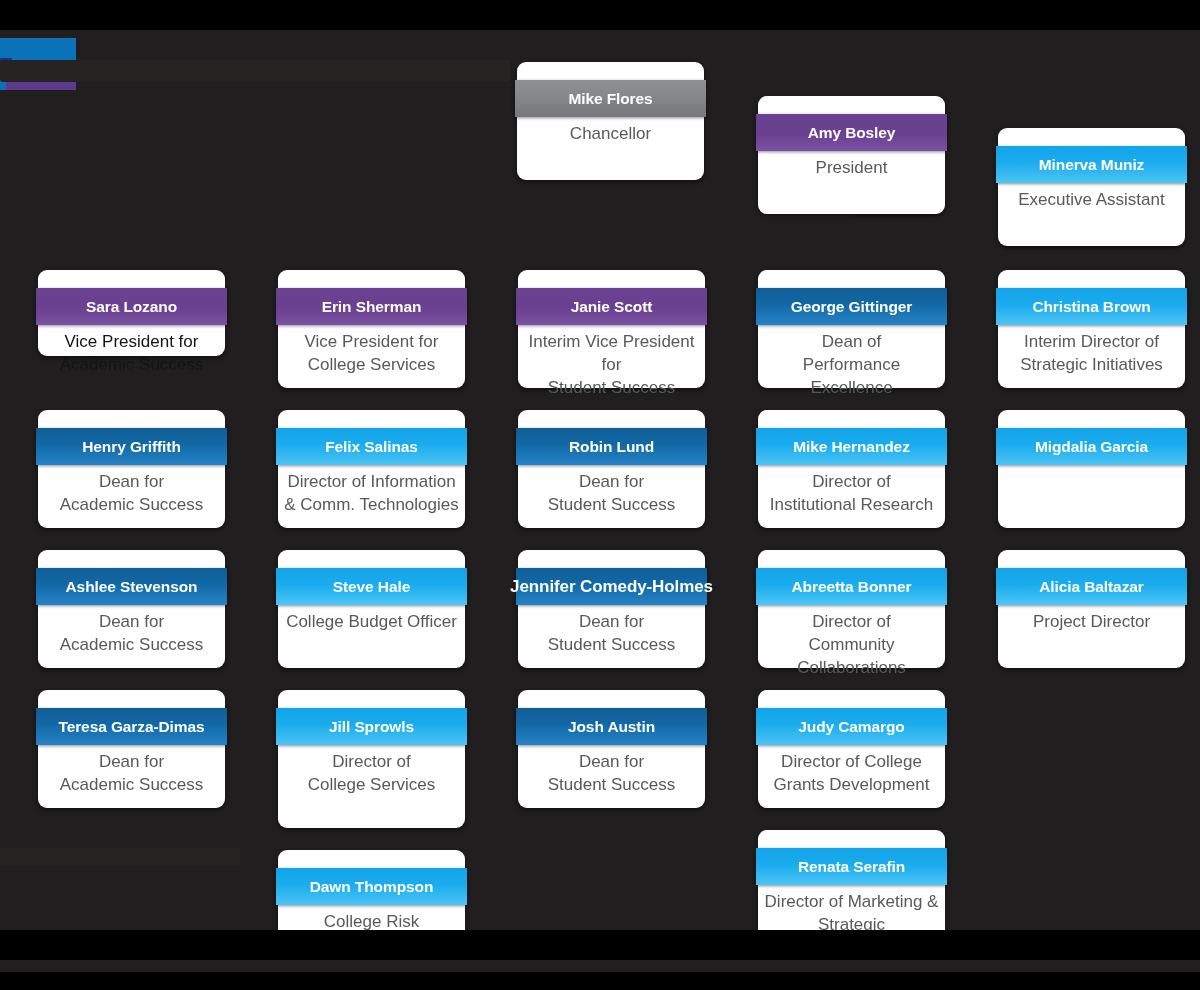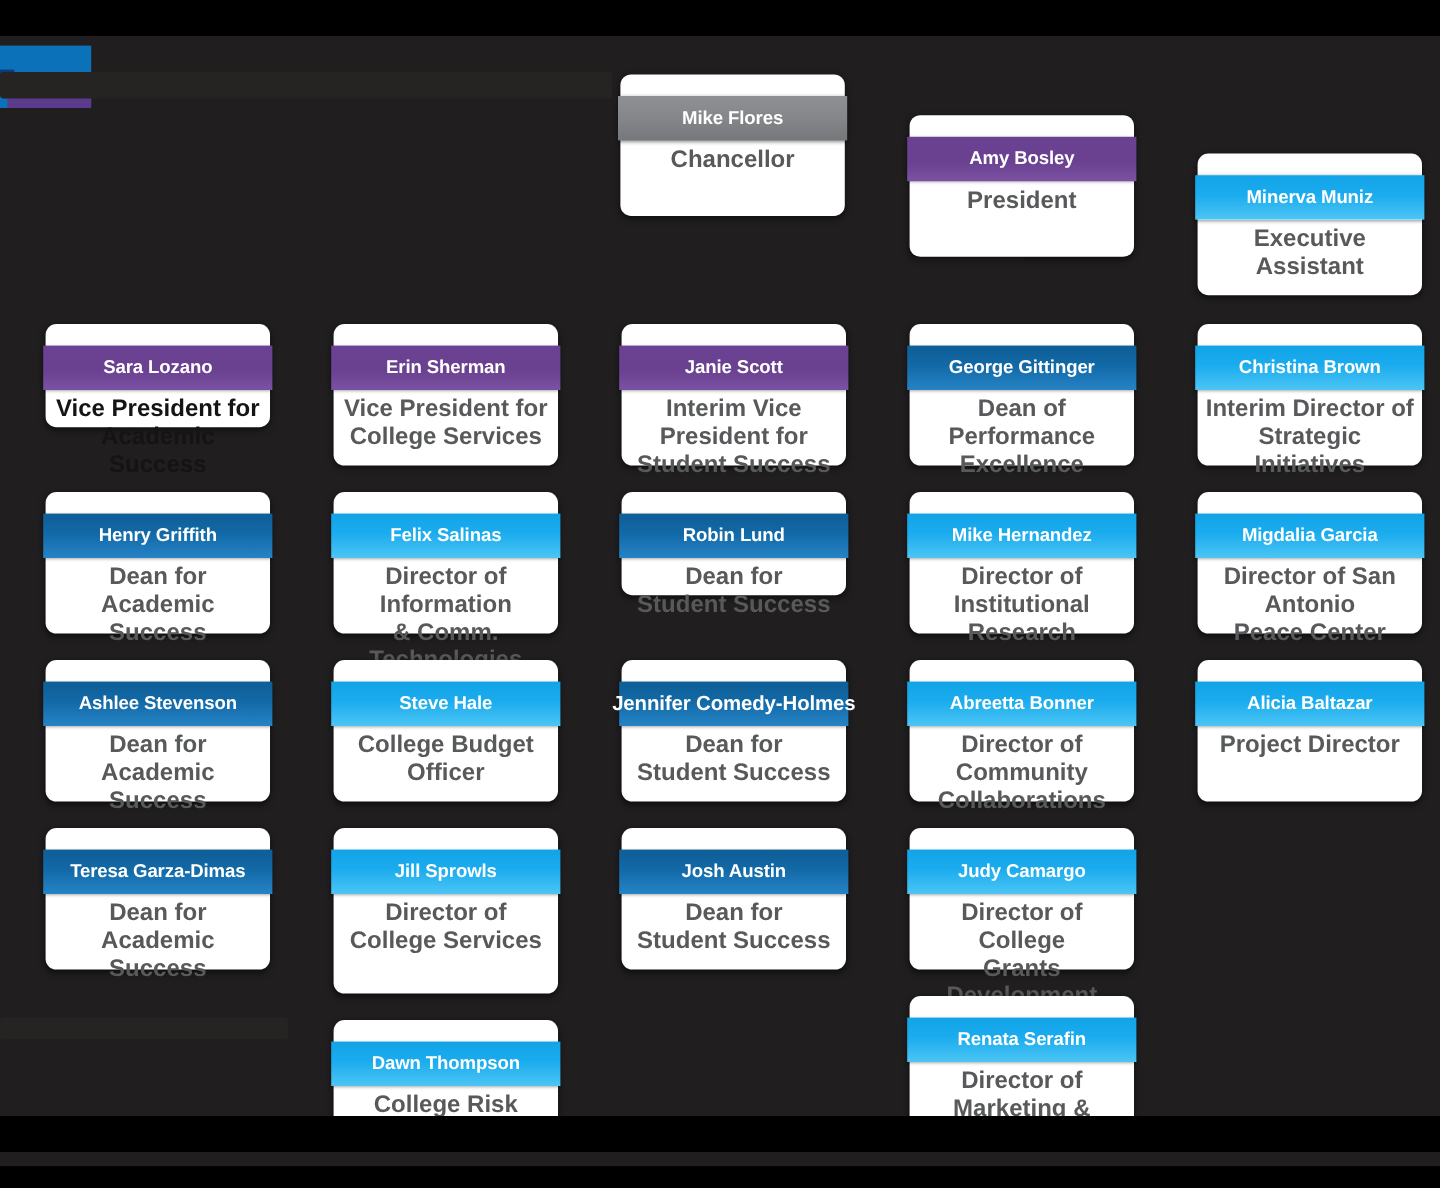--- a/index.html
+++ b/index.html
@@ -108,22 +108,22 @@
     letter-spacing: -0.1px;
     white-space: nowrap;
   }
   .node .role {
     position: absolute;
     left: 6px;
     right: 6px;
     top: 60px;
     text-align: center;
     color: #58595B;
-    font-weight: bold;
-    font-size: 20px;
+    font-weight: normal;
+    font-size: 17px;
     line-height: 23px;
     white-space: pre-line;
   }
   .node.selected .role {
     color: #141414;
   }
 
   
   .hdr.gray   { background: linear-gradient(180deg,#8f9092 0%, #85868a 50%, #76777b 100%); text-align: center; }
   .hdr.purple { background: linear-gradient(180deg,#6b4193 0%, #6a4190 55%, #7b52a3 100%); }
@@ -225,42 +225,40 @@
     </div>
 
     <div class="node" style="left:278px; top:380px; width:187px; height:118px;">
       <div class="hdr lblue">
         <span>Felix Salinas</span>
       </div>
       <div class="role">Director of Information
 &amp; Comm. Technologies</div>
     </div>
 
-    <div class="node" style="left:518px; top:380px; width:187px; height:86px;">
+    <div class="node" style="left:518px; top:380px; width:187px; height:118px;">
       <div class="hdr dblue">
         <span>Robin Lund</span>
       </div>
       <div class="role">Dean for
 Student Success</div>
     </div>
 
     <div class="node" style="left:758px; top:380px; width:187px; height:118px;">
       <div class="hdr lblue">
         <span>Mike Hernandez</span>
       </div>
       <div class="role">Director of
 Institutional Research</div>
     </div>
 
     <div class="node" style="left:998px; top:380px; width:187px; height:118px;">
       <div class="hdr lblue">
         <span>Migdalia Garcia</span>
       </div>
-      <div class="role">Director of San Antonio
-Peace Center</div>
     </div>
 
     <div class="node" style="left:38px; top:520px; width:187px; height:118px;">
       <div class="hdr dblue">
         <span>Ashlee Stevenson</span>
       </div>
       <div class="role">Dean for
 Academic Success</div>
     </div>
 

